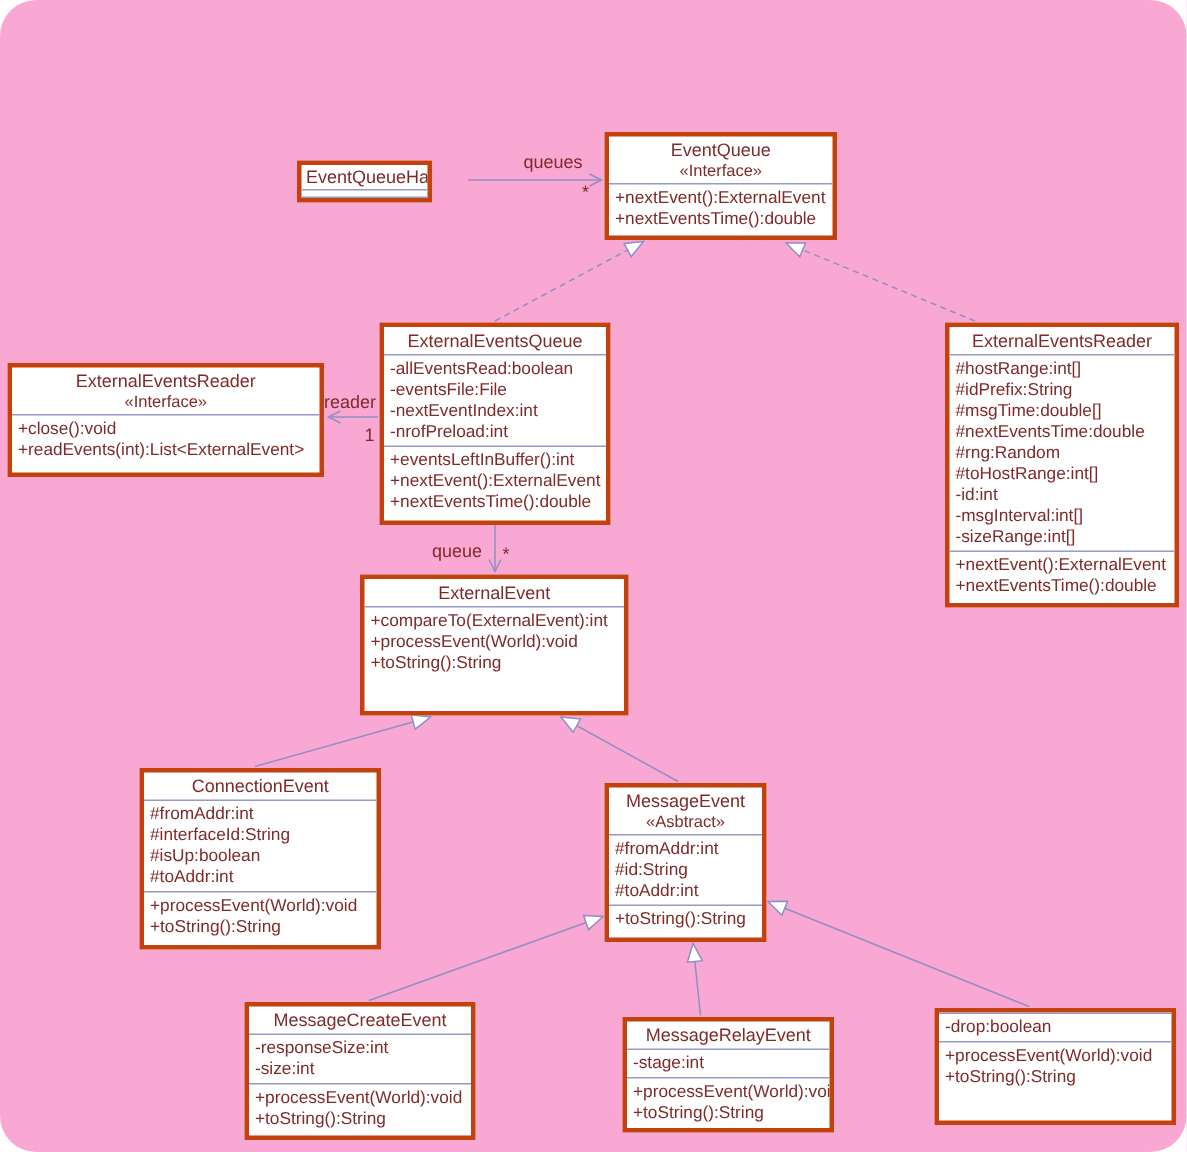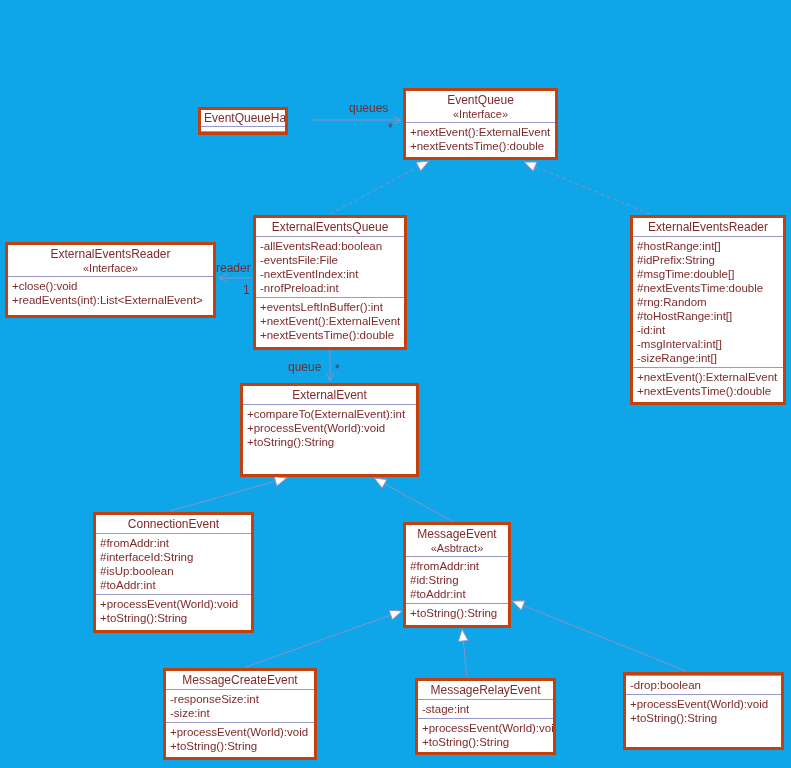--- a/index.html
+++ b/index.html
@@ -2,22 +2,23 @@
 <html><head>
 <meta charset="utf-8">
 <style>
   * { margin: 0; padding: 0; box-sizing: border-box; }
   html, body { background: #ffffff; }
   body { font-family: "Liberation Sans", "DejaVu Sans", sans-serif; }
   .canvas {
     position: relative;
     width: 791px;
     height: 768px;
-    background: #0ea5e9;
+    background: #f9a8d4;
     overflow: hidden;
+    border-radius: 24px;
   }
   .edges {
     position: absolute;
     left: 0; top: 0;
     width: 791px; height: 768px;
     pointer-events: none;
   }
   .uml-class {
     position: absolute;
     background: #ffffff;

